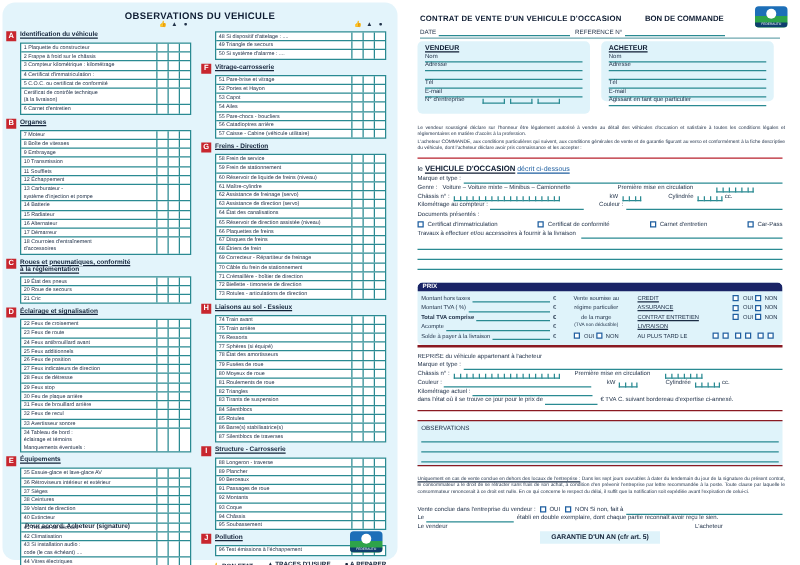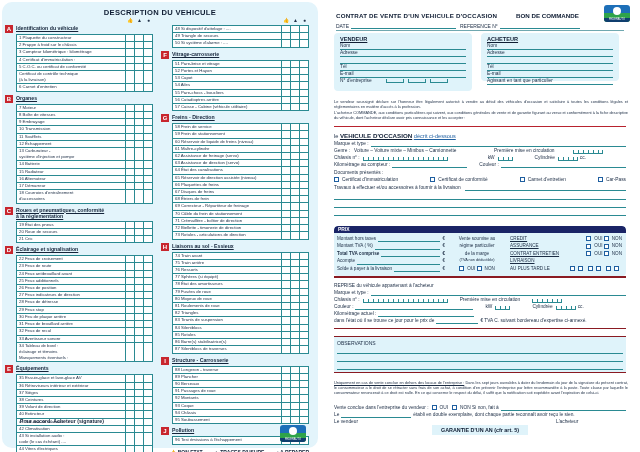--- a/index.html
+++ b/index.html
@@ -95,21 +95,21 @@
   .obs-box { position: absolute; left: 6px; top: 334px; width: 292px; height: 37px; background: #dff3fa; border-top: 1.4px solid #8a1a22; border-bottom: 1.4px solid #8a1a22; padding: 3px; }
   .obs-title { font-size: 5px; color: #1b2c44; }
   .obs-line { border-bottom: 0.7px solid #2a8a92; height: 8px; }
 
   .guarantee { position: absolute; left: 104px; top: 423px; width: 96px; height: 10px; background: #dff3fa; font-size: 5.4px; font-weight: bold; text-align: center; line-height: 10px; color: #0f1d33; }
 </style>
 </head>
 <body>
 
 <div class="left-page">
-  <div class="desc-title">DESCRIPTION DU VEHICULE</div>
+  <div class="desc-title">OBSERVATIONS DU VEHICULE</div>
   <div class="col c1" id="col0">
       <div class="col-head">
         <span>👍</span>
         <span>▲</span>
         <span>●</span>
       </div>
       <div class="section">
         <div class="sec-title">
           <span class="sec-letter">A</span>
           <span class="sec-name" style="white-space: pre-line;">Identification du véhicule</span>

